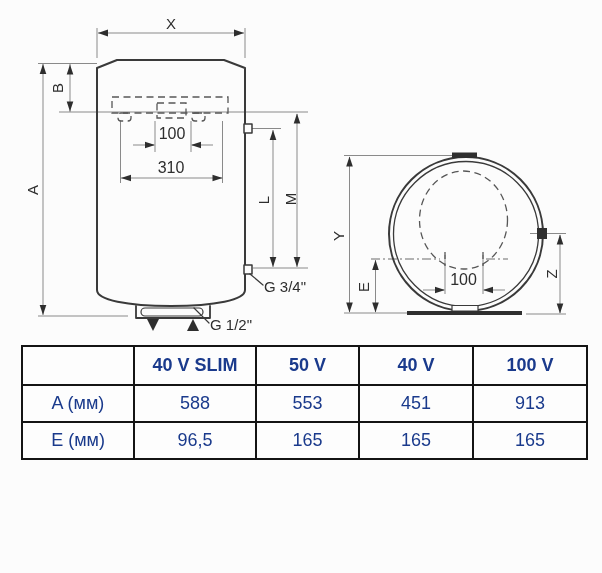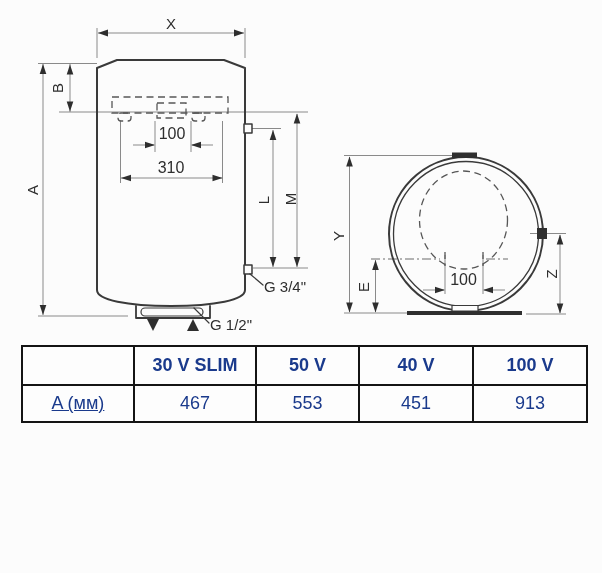--- a/index.html
+++ b/index.html
@@ -30,21 +30,21 @@
     border:2px solid #141414;
     text-align:center;
     vertical-align:middle;
     padding:0;
     height:35px;
     background:#fdfdfd;
     overflow:hidden;
     white-space:nowrap;
   }
   .spec-table thead th{height:37px;font-weight:bold;}
-  .spec-table td.rowlabel{font-weight:normal;text-decoration:underline;}
+  .spec-table td.rowlabel{font-weight:normal;}
 </style>
 </head>
 <body>
 
 <div class="stage">
 
   
   <svg width="602" height="345" viewBox="0 0 602 345">
 
     <g stroke="#8a8a8a" stroke-width="1" fill="none">
@@ -186,29 +186,36 @@
     <colgroup>
       <col style="width:112px">
         <col style="width:122px">
         <col style="width:103px">
       <col style="width:114px">
         <col style="width:114px">
     </colgroup>
     <thead>
       <tr>
         <th></th>
-        <th>30 V SLIM</th>
+        <th>40 V SLIM</th>
         <th>50 V</th>
         <th>40 V</th>
         <th>100 V</th>
       </tr>
     </thead>
     <tbody>
       <tr>
         <td class="rowlabel">A (мм)</td>
-        <td>467</td>
+        <td>588</td>
         <td>553</td>
         <td>451</td>
         <td>913</td>
       </tr>
+      <tr>
+        <td class="rowlabel">E (мм)</td>
+        <td>96,5</td>
+        <td>165</td>
+        <td>165</td>
+        <td>165</td>
+      </tr>
     </tbody>
   </table>
 </div>
 
 </body></html>

